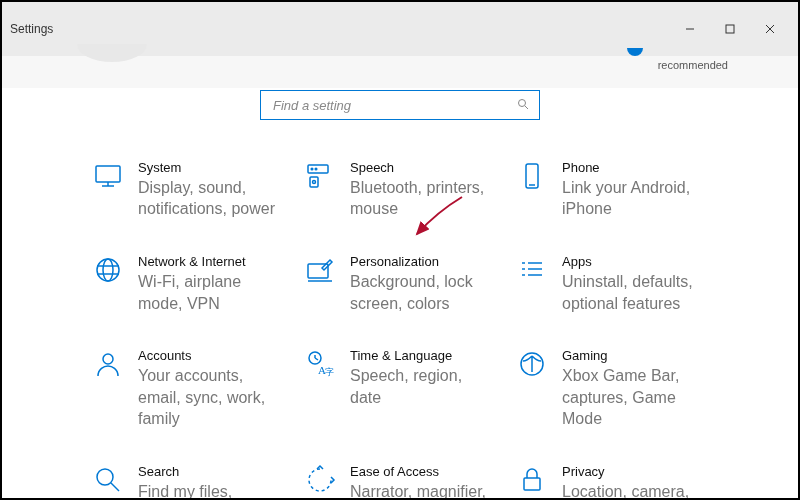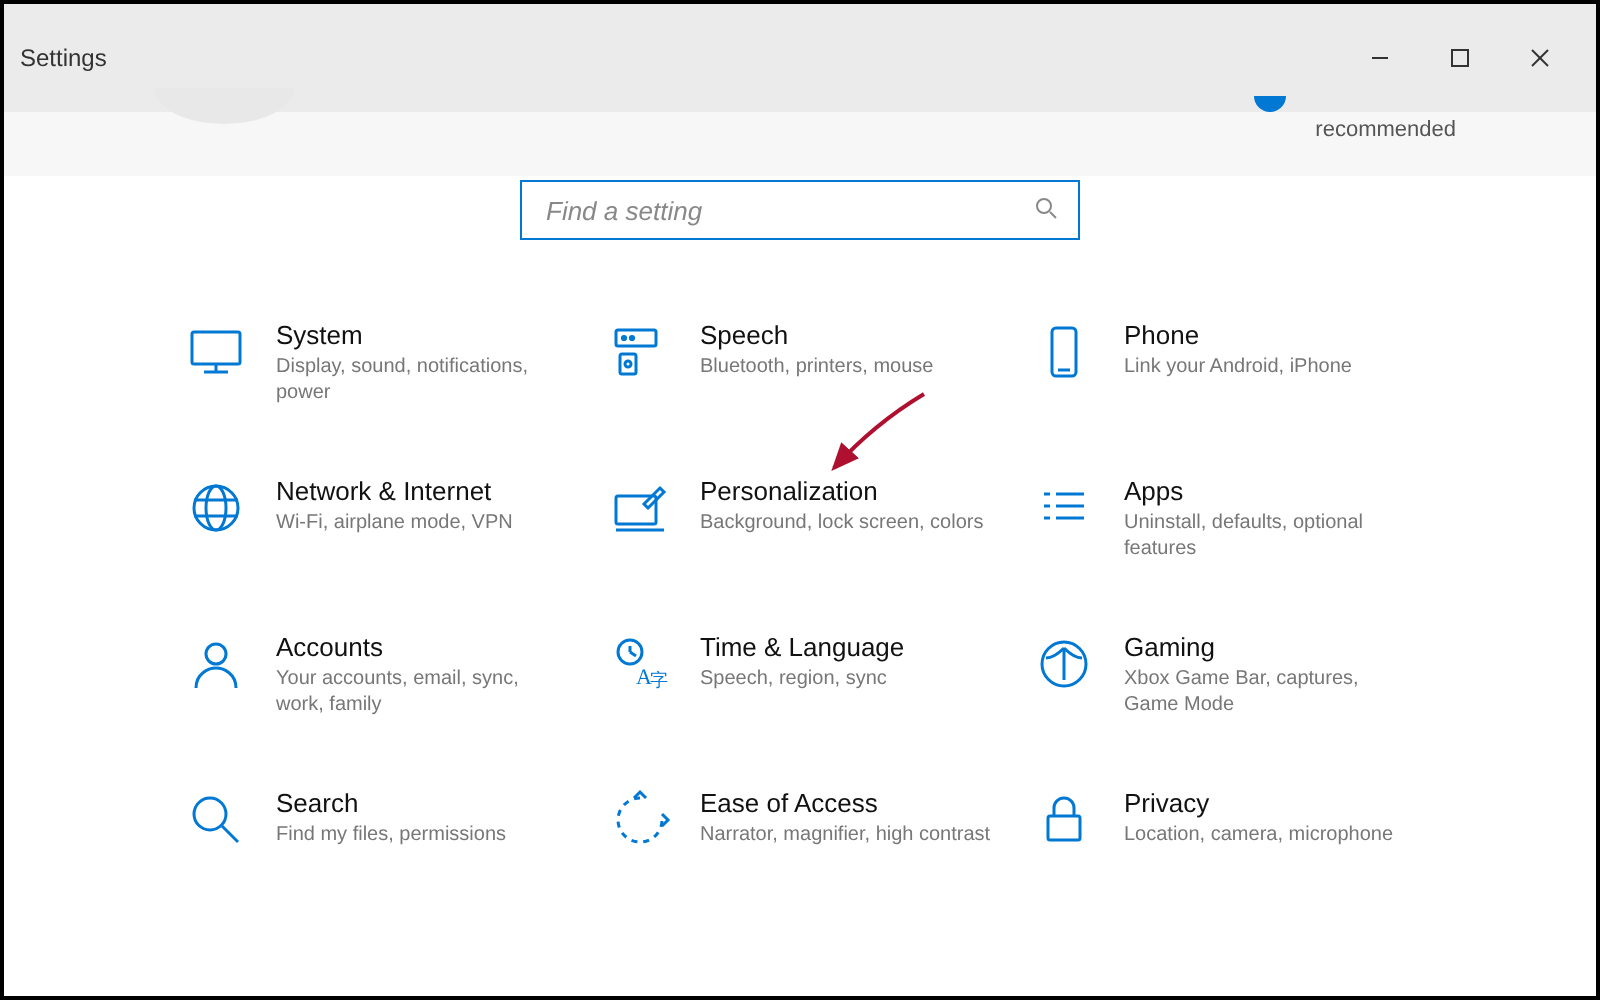--- a/index.html
+++ b/index.html
@@ -17,21 +17,21 @@
   .searchwrap { display:flex; justify-content:center; margin-top:28px; }
   .searchbox { width:280px; height:30px; border:1.5px solid #0078d4; display:flex; align-items:center; padding:0 10px; box-sizing:border-box; }
   .searchbox input { border:0; outline:0; flex:1; font-size:13px; color:#666; font-style:italic; background:transparent; }
   .searchbox input::placeholder { color:#888; font-style:italic; }
   .searchbox .sicon { color:#888; font-size:12px; }
   .grid { margin:40px 90px 0 90px; display:grid; grid-template-columns:repeat(3,1fr); column-gap:20px; row-gap:34px; }
   .tile { display:flex; align-items:flex-start; gap:14px; cursor:default; }
   .ticon { width:32px; height:32px; flex:0 0 32px; color:#0078d4; }
   .tlabels { display:flex; flex-direction:column; }
   .ttitle { font-size:13px; color:#111; line-height:1.3; }
-  .tdesc { font-size:10px; color:#777; line-height:1.35; max-width:150px; }
+  .tdesc { font-size:16px; color:#777; line-height:1.35; max-width:150px; }
   .arrow { position:absolute; pointer-events:none; }
 </style>
 </head>
 <body>
 
 <div class="frame">
 
   <div class="titlebar">
     <span class="title">Settings</span>
     <div class="winctrl">
@@ -183,21 +183,21 @@
           <svg width="32" height="32" viewBox="0 0 32 32" fill="none" stroke="#0078d4" stroke-width="1.5">
               <circle cx="11" cy="10" r="6"></circle>
               <line x1="11" y1="7" x2="11" y2="10"></line>
               <line x1="11" y1="10" x2="14" y2="12"></line>
               <text x="14" y="26" font-size="11" fill="#0078d4" stroke="none" font-family="Segoe UI">A</text>
               <text x="21" y="27" font-size="9" fill="#0078d4" stroke="none" font-family="Segoe UI">字</text>
             </svg>
         </div>
         <div class="tlabels">
           <span class="ttitle">Time &amp; Language</span>
-          <span class="tdesc">Speech, region, sync</span>
+          <span class="tdesc">Speech, region, date</span>
         </div>
       </div>
 
       <div class="tile">
         <div class="ticon">
           <svg width="32" height="32" viewBox="0 0 32 32" fill="none" stroke="#0078d4" stroke-width="1.5">
               <circle cx="16" cy="16" r="11"></circle>
               <path d="M16 8 C12 12 9 13 7 13 M16 8 C20 12 23 13 25 13 M16 8 L16 24"></path>
             </svg>
         </div>

